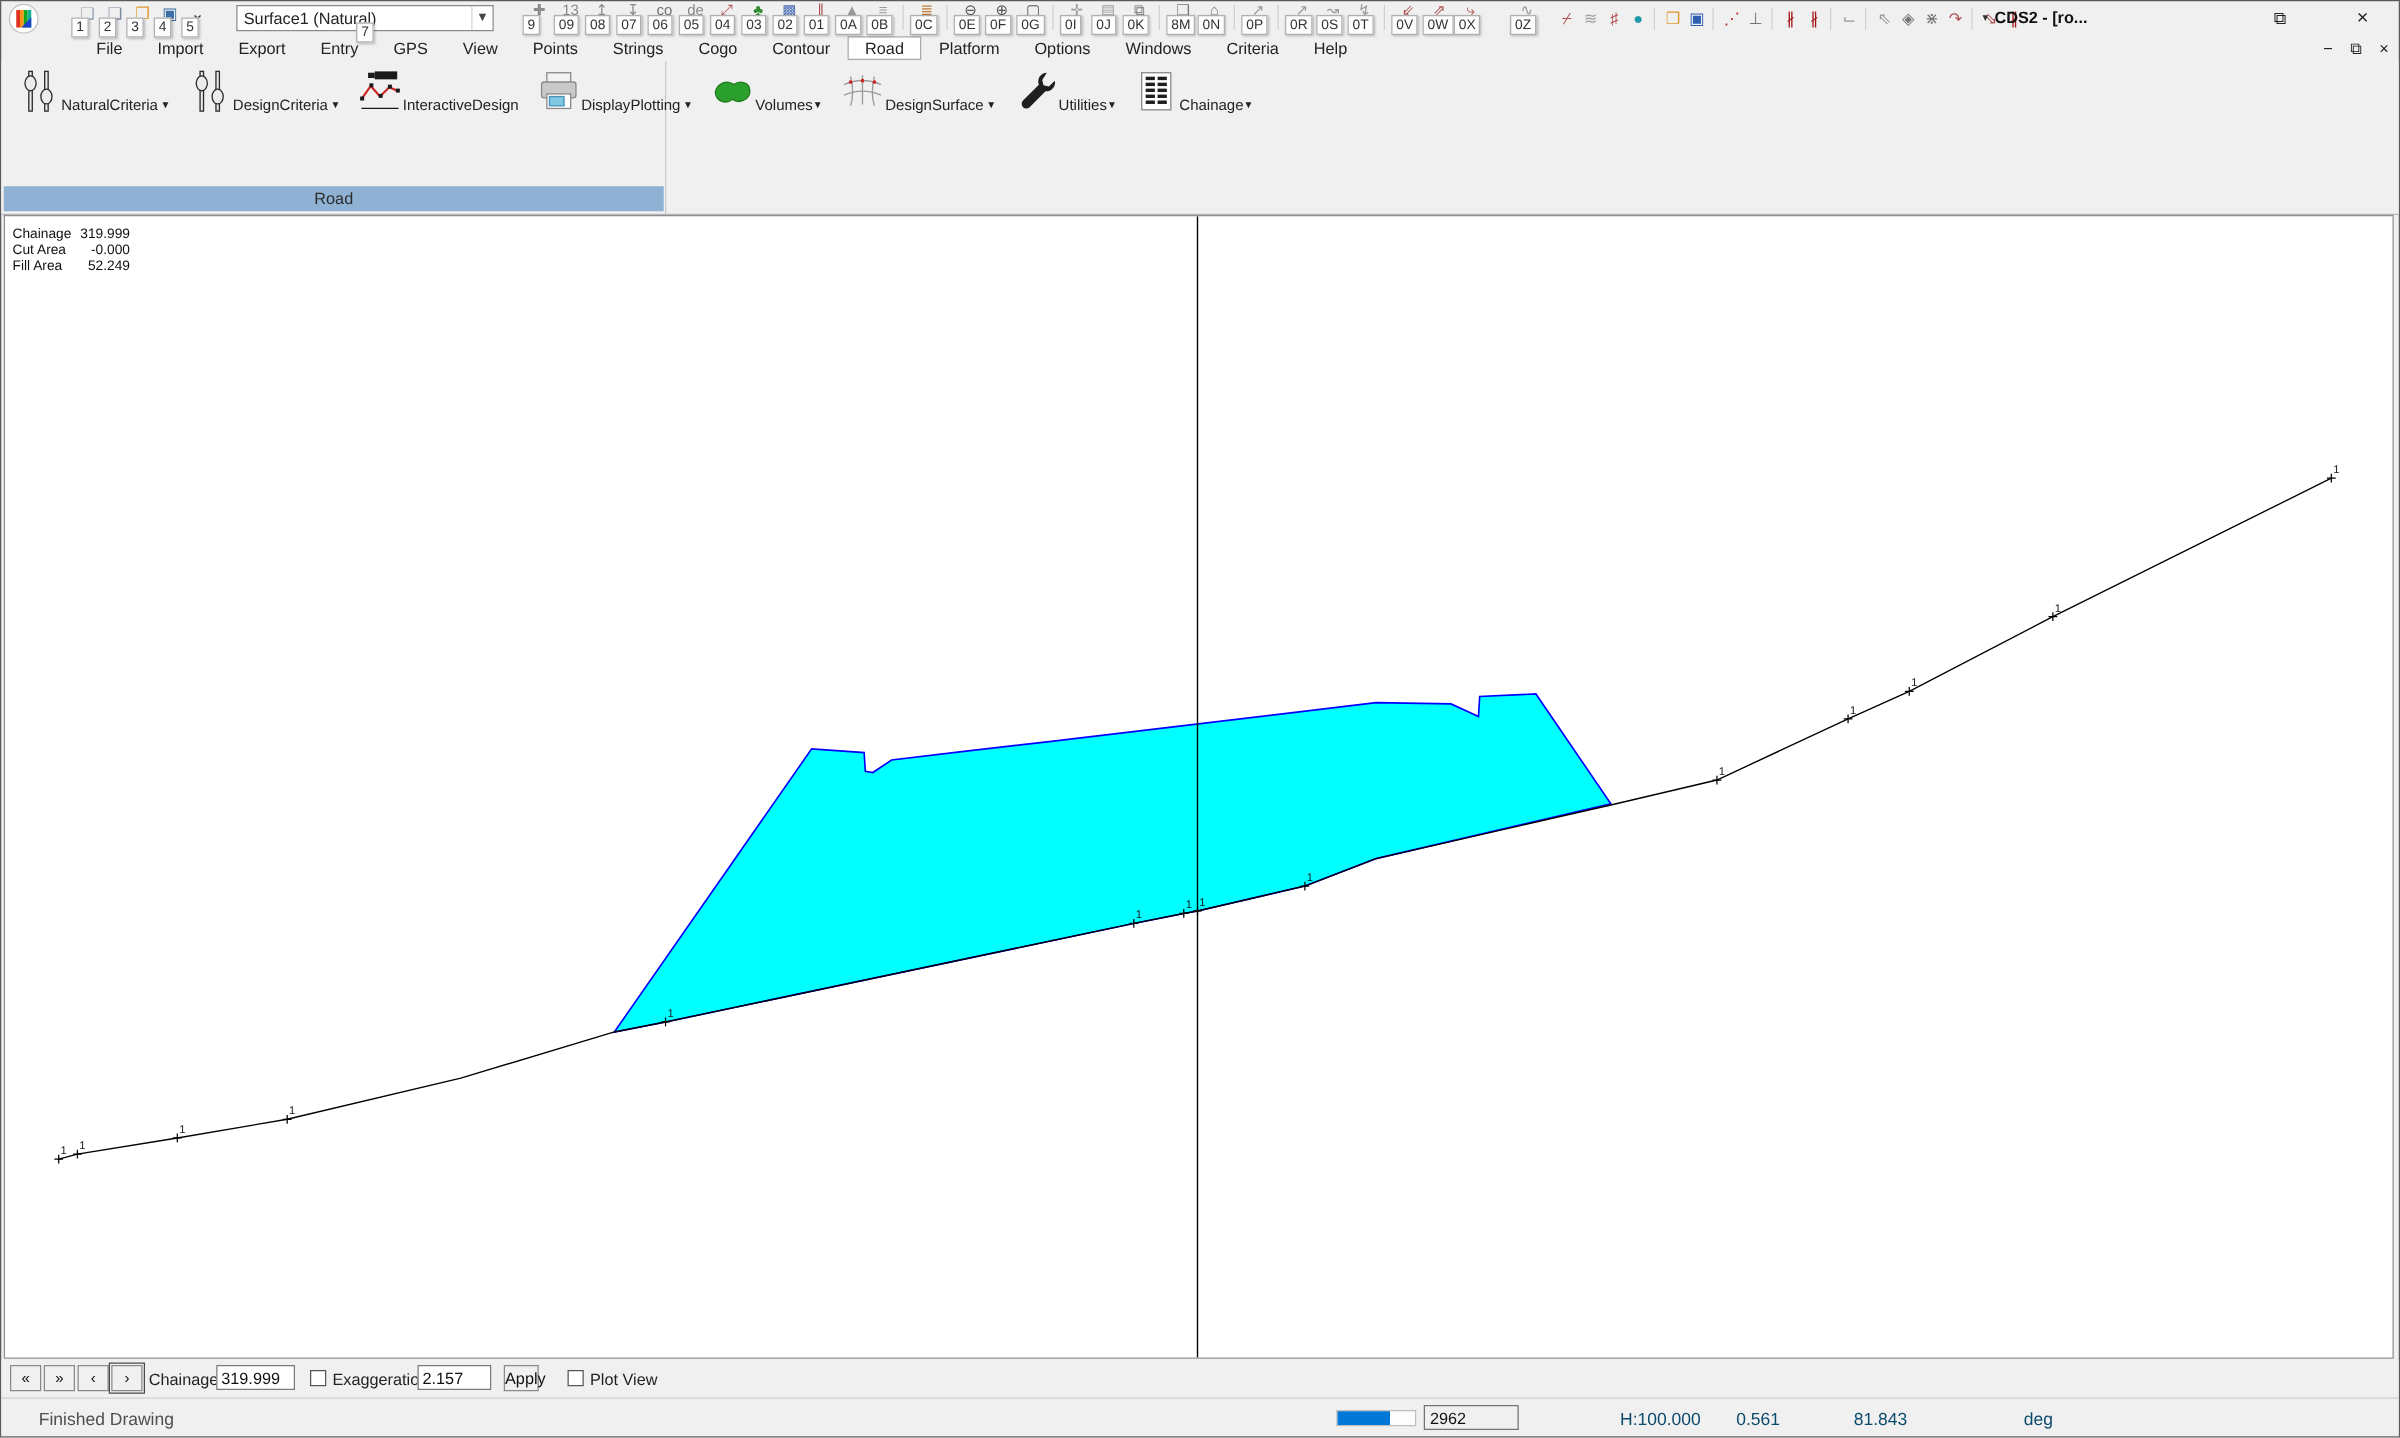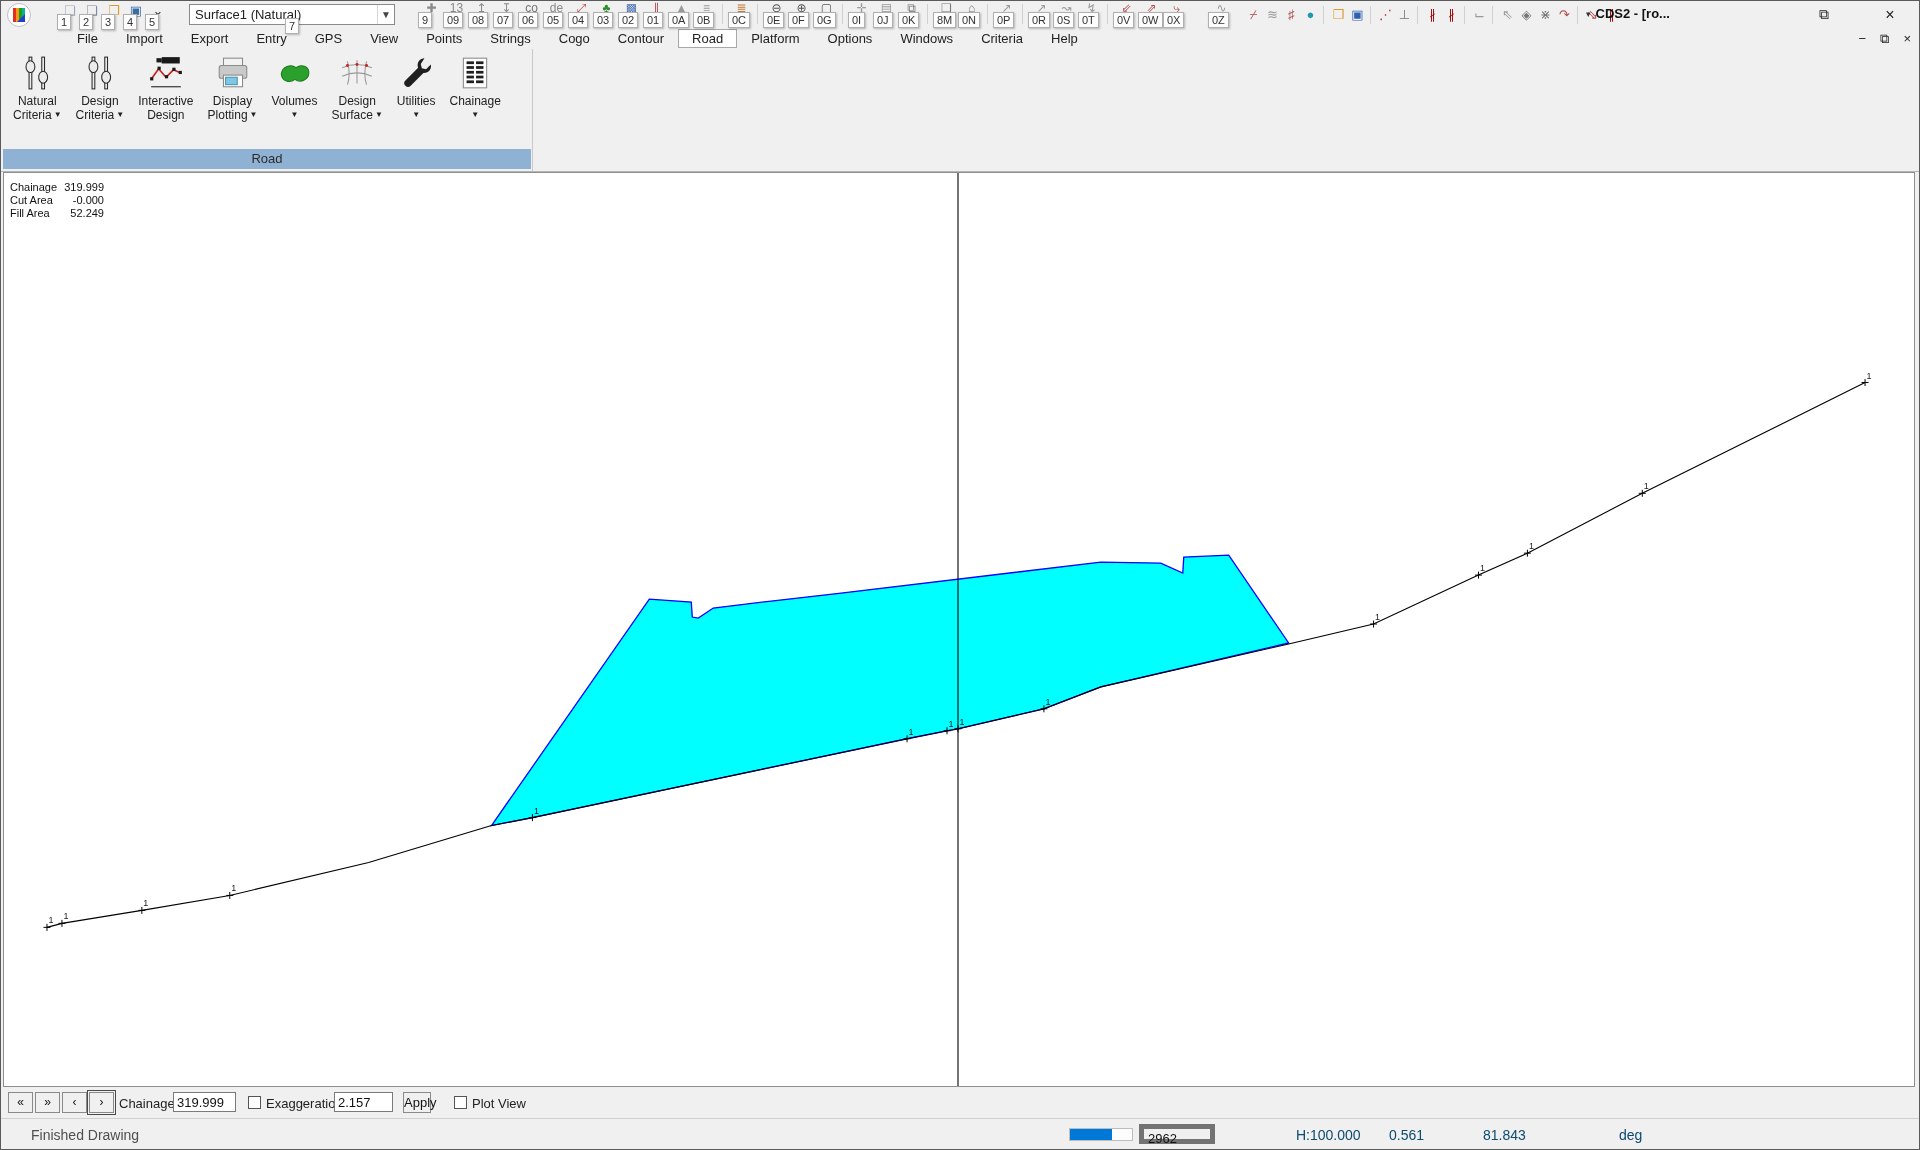--- a/index.html
+++ b/index.html
@@ -45,21 +45,21 @@
   .menu-item.active{background:#fff;border:1px solid #a8a8a8;padding:1px 13px}
   .mdi-btns{position:absolute;right:8px;top:0;height:21px;display:flex;align-items:center;gap:14px}
   .mdi-btns span{font-size:13px;color:#222}
 
   
   .ribbon{position:absolute;top:48px;left:0;right:0;height:123px;background:#f0f0f0;
           border-bottom:1px solid #b6b6b6}
   .ribbon-panel{position:absolute;left:2px;top:0;width:530px;height:122px;
                 border-right:1px solid #c9c9c9;padding-top:4px}
   .ribbon-buttons{display:flex;align-items:flex-start;padding-left:3px}
-  .rbtn{display:flex;flex-direction:column;align-items:center;padding:2px 7px 0;font-size:12px;
+  .rbtn{display:flex;flex-direction:row;align-items:flex-end;padding:2px 7px 0;font-size:12px;
         color:#222;text-align:center}
   .rbtn .ricon{width:36px;height:36px}
   .rbtn .ricon svg{width:100%;height:100%}
   .rbtn .l1{margin-top:3px;line-height:14px;white-space:nowrap}
   .rbtn .l2{line-height:14px;white-space:nowrap;display:flex;align-items:center;gap:2px;justify-content:center}
   .rbtn .darr{font-size:8px;color:#222}
   .group-bar{position:absolute;left:0;right:1px;bottom:2px;height:20px;background:#8fb2d4;
              font-size:13px;color:#2b2b2b;text-align:center;line-height:20px}
 
   
@@ -82,21 +82,21 @@
   .bb-btn{position:absolute;top:4px;height:21px;background:#f0f0f0;border:1px solid #8a8a8a;
           font-size:13px;text-align:center;line-height:19px;color:#111}
 
   
   .statusbar{position:absolute;top:1117px;left:0;right:0;bottom:0;background:#f0f0f0;
              border-top:1px solid #cfcfcf}
   .sb-msg{position:absolute;left:30px;top:8px;font-size:14px;color:#4f4f4f}
   .sb-progress{position:absolute;left:1068px;top:9px;width:64px;height:13px;background:#fdfdfd;
                border:1px solid #bdbdbd}
   .sb-progress .fill{height:100%;background:#0078d7}
-  .sb-counter{position:absolute;left:1138px;top:5px;width:76px;height:20px;border:5px solid #737373;
+  .sb-counter{position:absolute;left:1138px;top:5px;width:76px;height:20px;border:1px solid #737373;
               font-size:13px;padding:2px 4px;color:#111}
   .sb-txt{position:absolute;top:8px;font-size:14px;color:#0c4a6e}
 </style>
 </head>
 <body>
 
 <div class="titlebar">
   <div class="logo">
     <svg viewBox="0 0 24 24" width="24" height="24">
       <circle cx="12" cy="12" r="11.5" fill="#ffffff" stroke="#c0c0c0"></circle>

